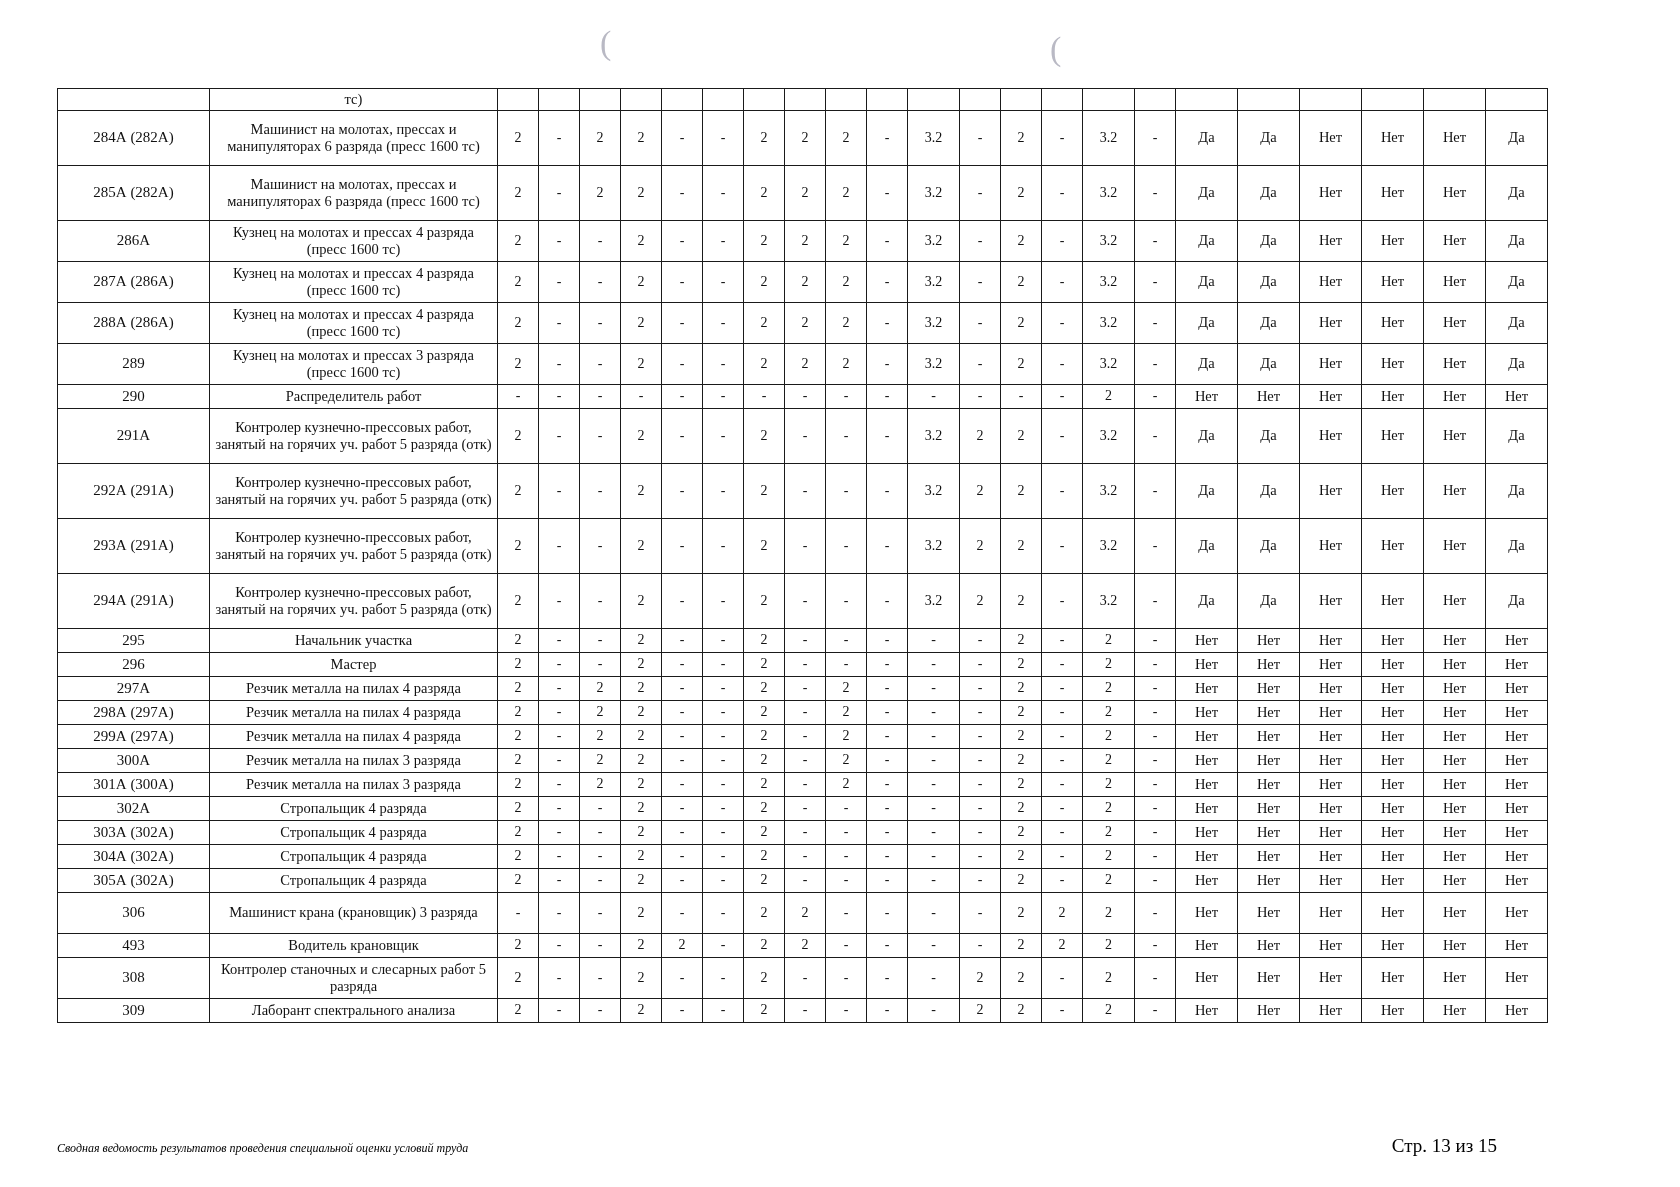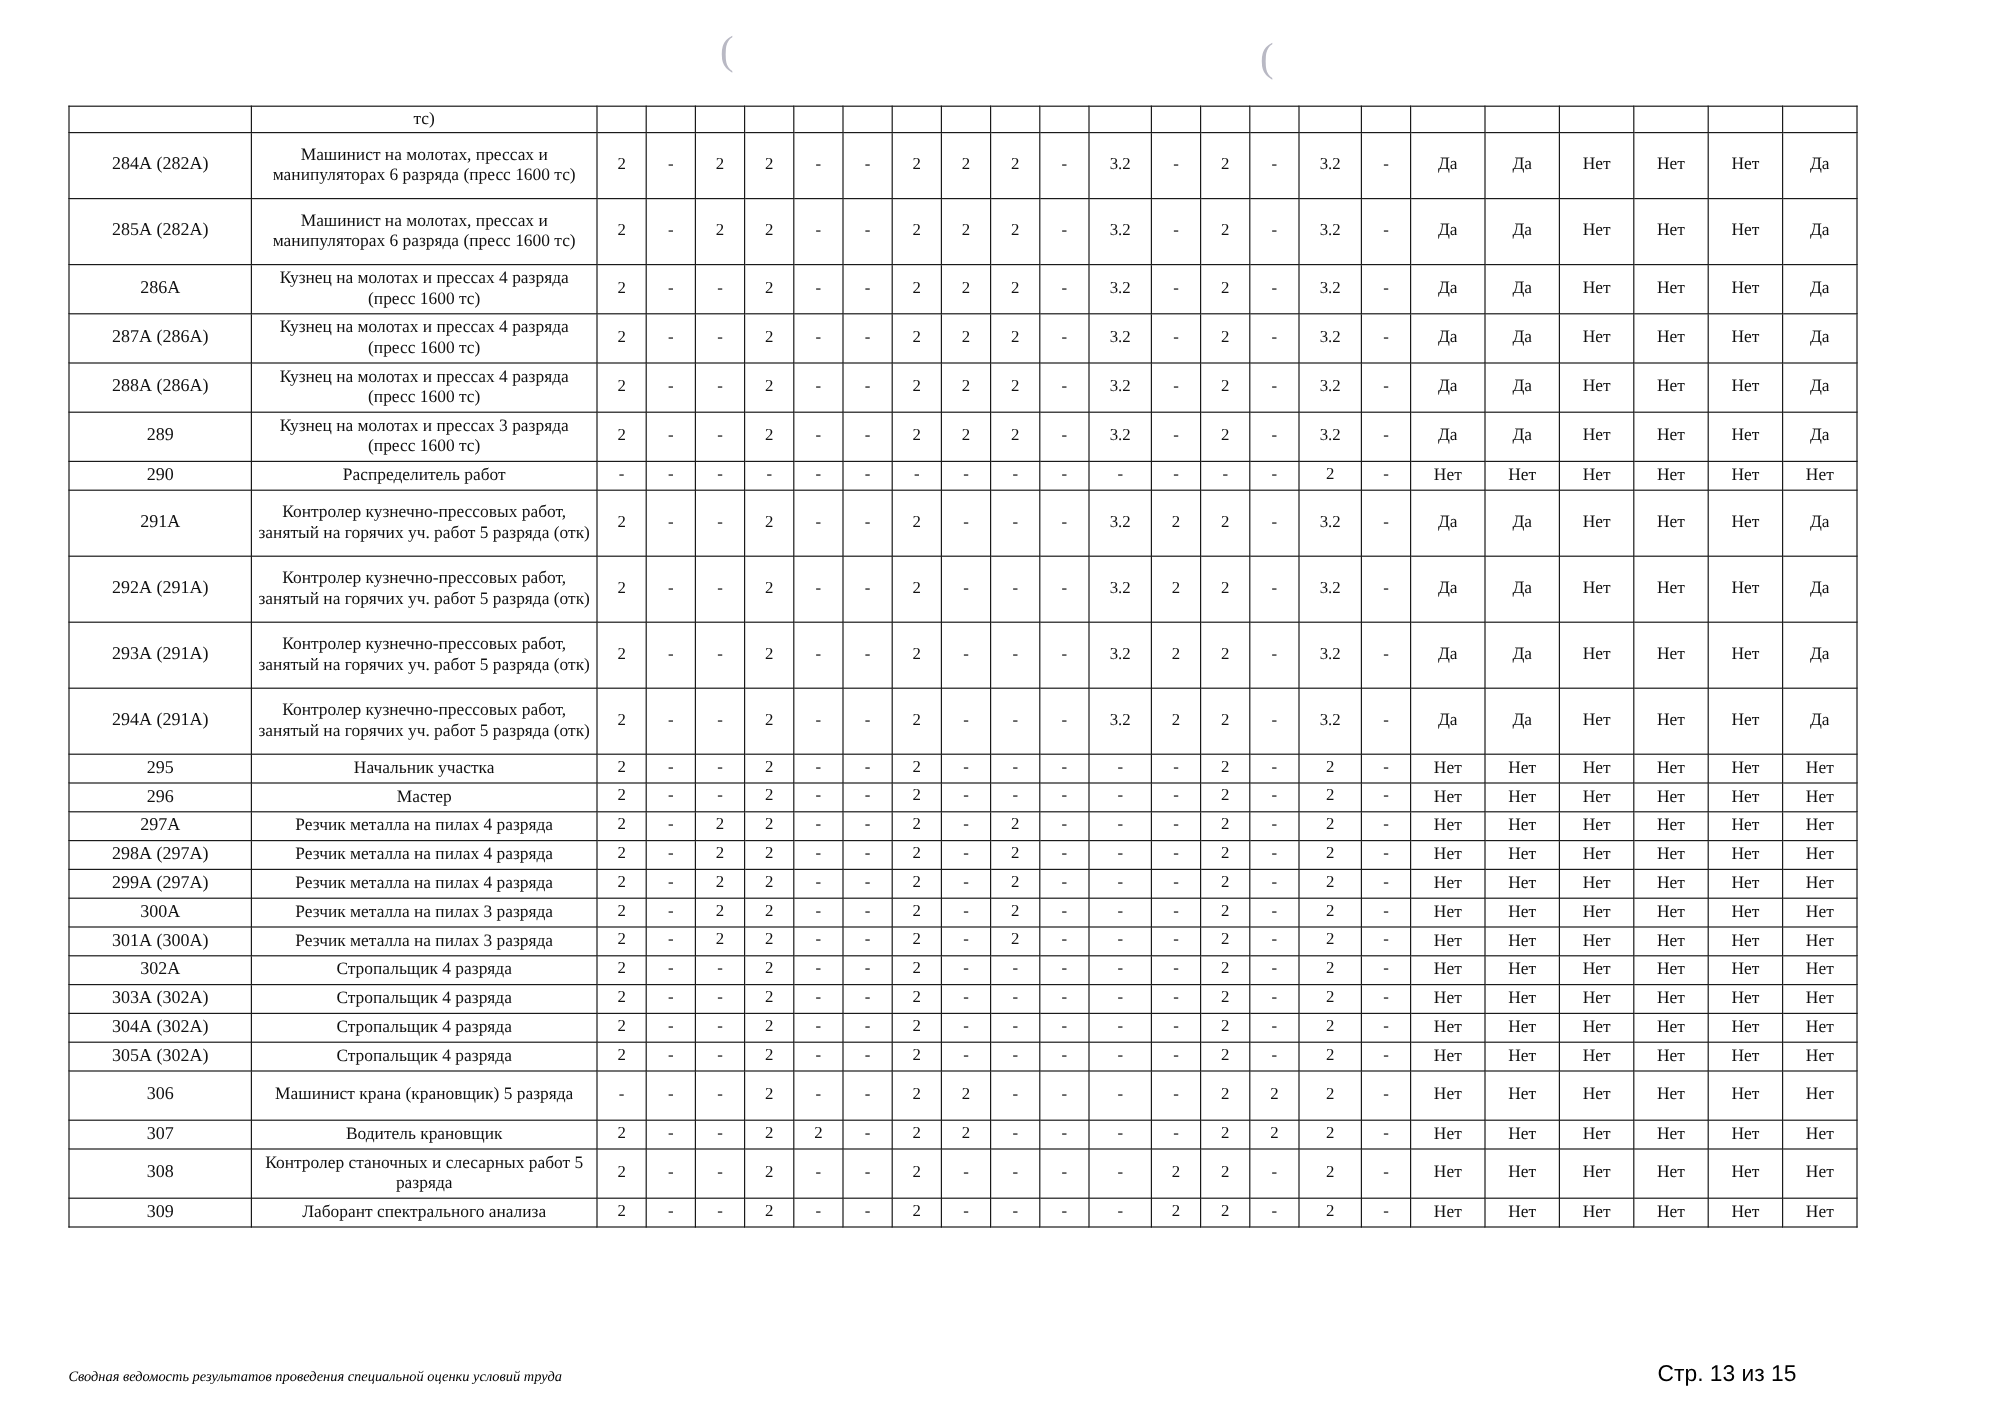--- a/index.html
+++ b/index.html
@@ -81,21 +81,21 @@
     justify-content: space-between;
     align-items: baseline;
   }
   .footer .left {
     font-style: italic;
     font-size: 12px;
     font-family: "Liberation Serif", serif;
   }
   .footer .right {
     font-size: 19px;
-    font-family: Liberation Sans, sans-serif;
+    font-family: Liberation Serif, serif;
   }
 </style>
 </head>
 <body>
 
 <div class="page">
 
   <span class="artifact a1">(</span>
   <span class="artifact a2">(</span>
 
@@ -695,46 +695,46 @@
             <td class="num">-</td>
             <td class="yn">Нет</td>
             <td class="yn">Нет</td>
             <td class="yn">Нет</td>
             <td class="yn">Нет</td>
             <td class="yn">Нет</td>
             <td class="yn">Нет</td>
           </tr>
           <tr class="mid">
             <td class="code">306</td>
-            <td class="job">Машинист крана (крановщик) 5 разряда</td>
-            <td class="num">-</td>
-            <td class="num">-</td>
-            <td class="num">-</td>
-            <td class="num">2</td>
-            <td class="num">-</td>
-            <td class="num">-</td>
-            <td class="num">2</td>
-            <td class="num">2</td>
-            <td class="num">-</td>
-            <td class="num">-</td>
-            <td class="numw">-</td>
-            <td class="num">-</td>
-            <td class="num">2</td>
-            <td class="num">2</td>
-            <td class="numw">2</td>
-            <td class="num">-</td>
-            <td class="yn">Нет</td>
-            <td class="yn">Нет</td>
-            <td class="yn">Нет</td>
-            <td class="yn">Нет</td>
-            <td class="yn">Нет</td>
-            <td class="yn">Нет</td>
-          </tr>
-          <tr class="short">
-            <td class="code">307</td>
+            <td class="job">Машинист крана (крановщик) 3 разряда</td>
+            <td class="num">-</td>
+            <td class="num">-</td>
+            <td class="num">-</td>
+            <td class="num">2</td>
+            <td class="num">-</td>
+            <td class="num">-</td>
+            <td class="num">2</td>
+            <td class="num">2</td>
+            <td class="num">-</td>
+            <td class="num">-</td>
+            <td class="numw">-</td>
+            <td class="num">-</td>
+            <td class="num">2</td>
+            <td class="num">2</td>
+            <td class="numw">2</td>
+            <td class="num">-</td>
+            <td class="yn">Нет</td>
+            <td class="yn">Нет</td>
+            <td class="yn">Нет</td>
+            <td class="yn">Нет</td>
+            <td class="yn">Нет</td>
+            <td class="yn">Нет</td>
+          </tr>
+          <tr class="short">
+            <td class="code">493</td>
             <td class="job">Водитель крановщик</td>
             <td class="num">2</td>
             <td class="num">-</td>
             <td class="num">-</td>
             <td class="num">2</td>
             <td class="num">2</td>
             <td class="num">-</td>
             <td class="num">2</td>
             <td class="num">2</td>
             <td class="num">-</td>

